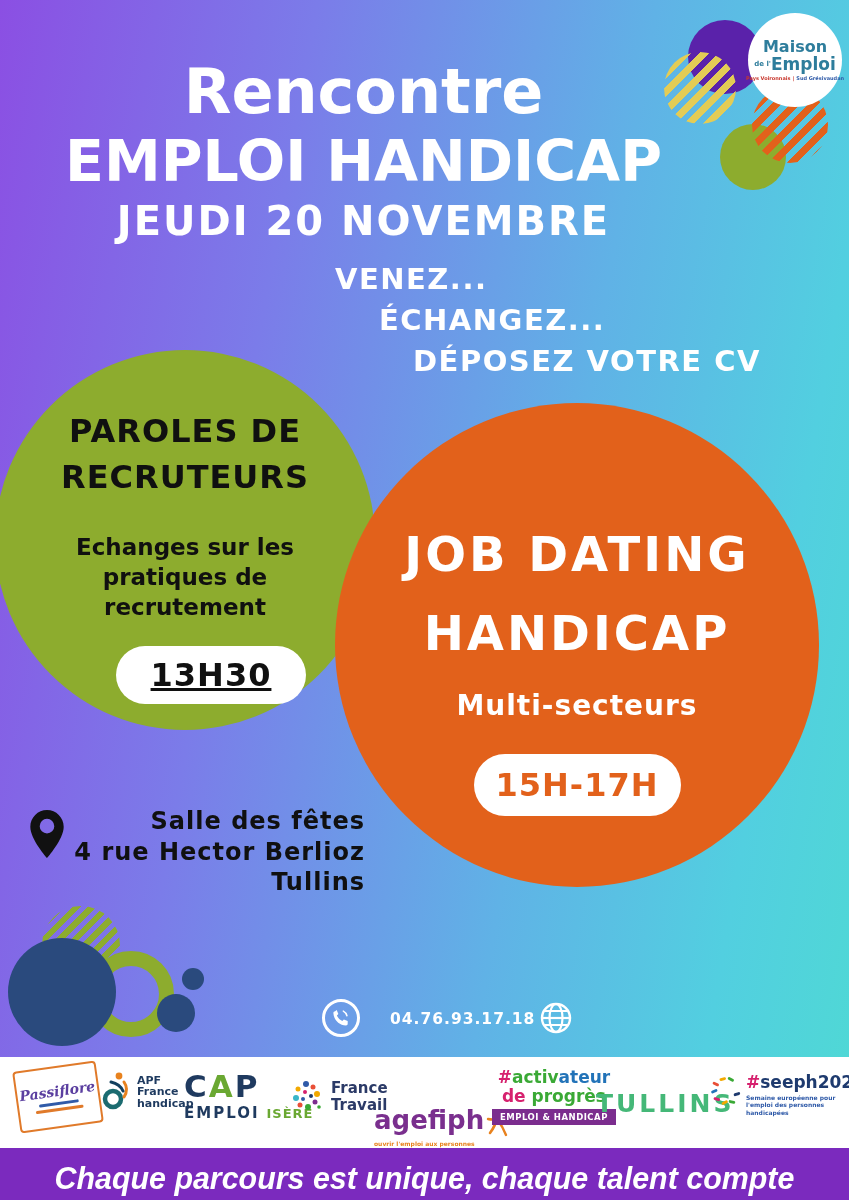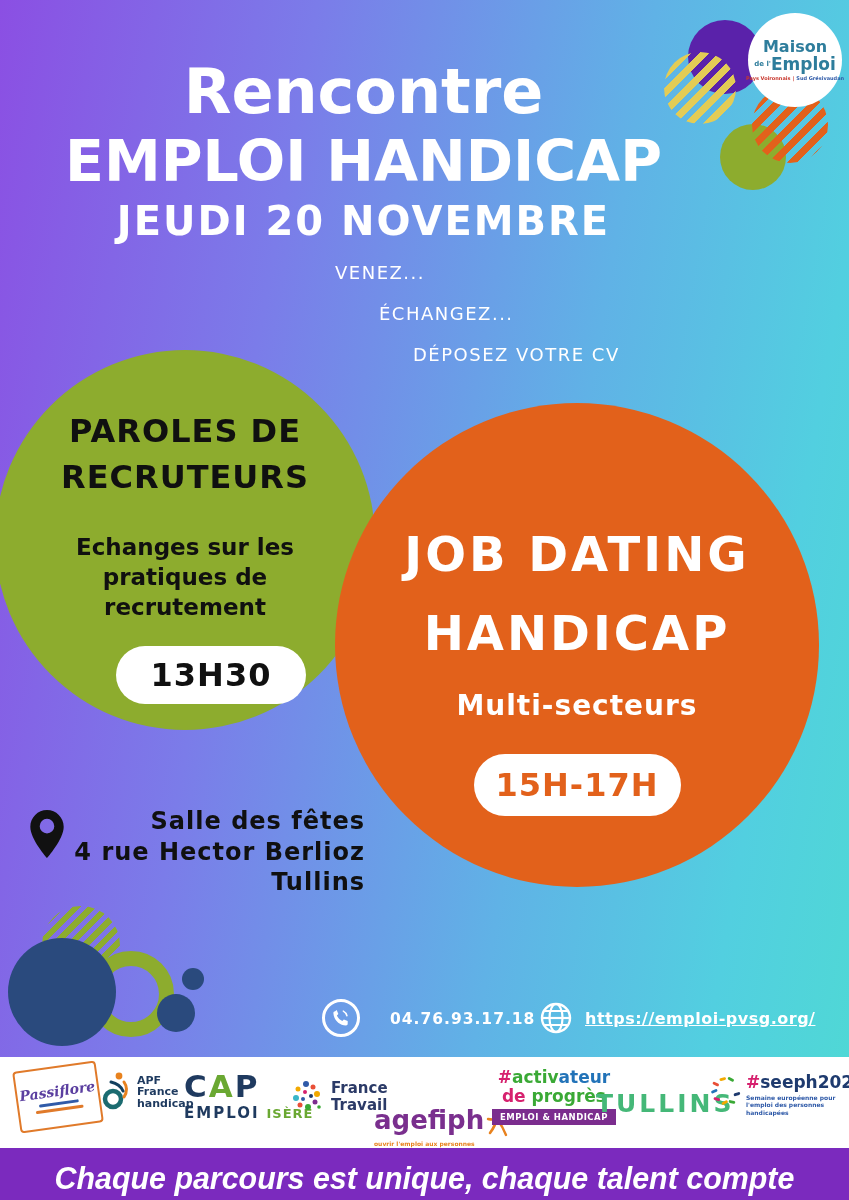--- a/index.html
+++ b/index.html
@@ -25,31 +25,31 @@
   .ml-sub{margin-top:3px;font-size:5px;font-weight:bold;line-height:1;white-space:nowrap;}
   .ml-sub .left{color:#c8372d;}
   .ml-sub .sep{color:#c8372d;margin:0 2px;}
   .ml-sub .right{color:#2f5aa8;}
   
   .titles{position:absolute;left:0;top:0;width:727px;text-align:center;color:#fff;z-index:1;}
   .t1{position:absolute;left:0;width:100%;top:55px;font-size:62px;font-weight:bold;}
   .t2{position:absolute;left:0;width:100%;top:128px;font-size:57px;font-weight:bold;}
   .t3{position:absolute;left:0;width:100%;top:198px;font-size:40px;font-weight:bold;letter-spacing:2px;}
   
-  .intro-line{position:absolute;color:#fff;font-size:18px;font-weight:normal;letter-spacing:1.5px;z-index:1;text-align:center;}
+  .intro-line{position:absolute;color:#fff;font-size:29px;font-weight:bold;letter-spacing:1.5px;z-index:1;text-align:center;}
   .i1{left:335px;top:262px;}
   .i2{left:379px;top:303px;}
   .i3{left:413px;top:344px;}
   
   .green-bubble{left:-5px;top:350px;width:380px;height:380px;background:#8dac2e;z-index:1;
     display:flex;flex-direction:column;align-items:center;box-sizing:border-box;padding-top:58px;text-align:center;}
   .gb-title{width:280px;font-size:32px;font-weight:bold;color:#101010;line-height:1.45;letter-spacing:1px;}
   .gb-desc{width:235px;margin-top:32px;font-size:23px;font-weight:bold;color:#101010;line-height:1.3;}
   .gb-pill{margin-top:24px;transform:translateX(26px);width:190px;height:58px;border-radius:29px;background:#fff;
-    display:flex;align-items:center;justify-content:center;font-size:32px;font-weight:bold;color:#101010;letter-spacing:1px;}
+    display:flex;align-items:center;justify-content:center;font-size:32px;font-weight:bold;color:#101010;letter-spacing:1px;text-decoration:underline;}
   .orange-bubble{left:335px;top:403px;width:484px;height:484px;background:#e2611b;z-index:2;
     display:flex;flex-direction:column;align-items:center;box-sizing:border-box;padding-top:112px;text-align:center;color:#fff;}
   .ob-line{font-size:48px;font-weight:bold;letter-spacing:3px;line-height:1.65;}
   .ob-sub{margin-top:16px;font-size:28px;font-weight:bold;letter-spacing:1px;}
   .ob-pill{margin-top:32px;width:207px;height:62px;border-radius:31px;background:#fff;
     display:flex;align-items:center;justify-content:center;font-size:32px;font-weight:bold;color:#e2611b;letter-spacing:1px;}
   
   .pin{position:absolute;left:30px;top:810px;width:34px;height:48px;z-index:3;}
   .loc{position:absolute;left:55px;top:806px;width:310px;text-align:right;color:#101010;
     font-size:24px;font-weight:bold;line-height:1.28;letter-spacing:1px;z-index:3;}
@@ -171,21 +171,20 @@
     </svg>
   </div>
   <div class="phone-text">04.76.93.17.18</div>
   <svg class="globe" viewBox="0 0 36 36">
     <circle cx="18" cy="18" r="14" fill="none" stroke="#fff" stroke-width="2.4"></circle>
     <ellipse cx="18" cy="18" rx="6.5" ry="14" fill="none" stroke="#fff" stroke-width="2.2"></ellipse>
     <line x1="4" y1="18" x2="32" y2="18" stroke="#fff" stroke-width="2.2"></line>
     <line x1="6.5" y1="11" x2="29.5" y2="11" stroke="#fff" stroke-width="2"></line>
     <line x1="6.5" y1="25" x2="29.5" y2="25" stroke="#fff" stroke-width="2"></line>
   </svg>
-  <a class="site-link" href="#">https://emploi-pvsg.org/</a>
 
   <div class="partners">
 
     <div class="partner passiflore">
       <div class="name">Passiflore</div>
       <div class="bar b1"></div>
       <div class="bar b2"></div>
     </div>
 
     <div class="partner apf">

